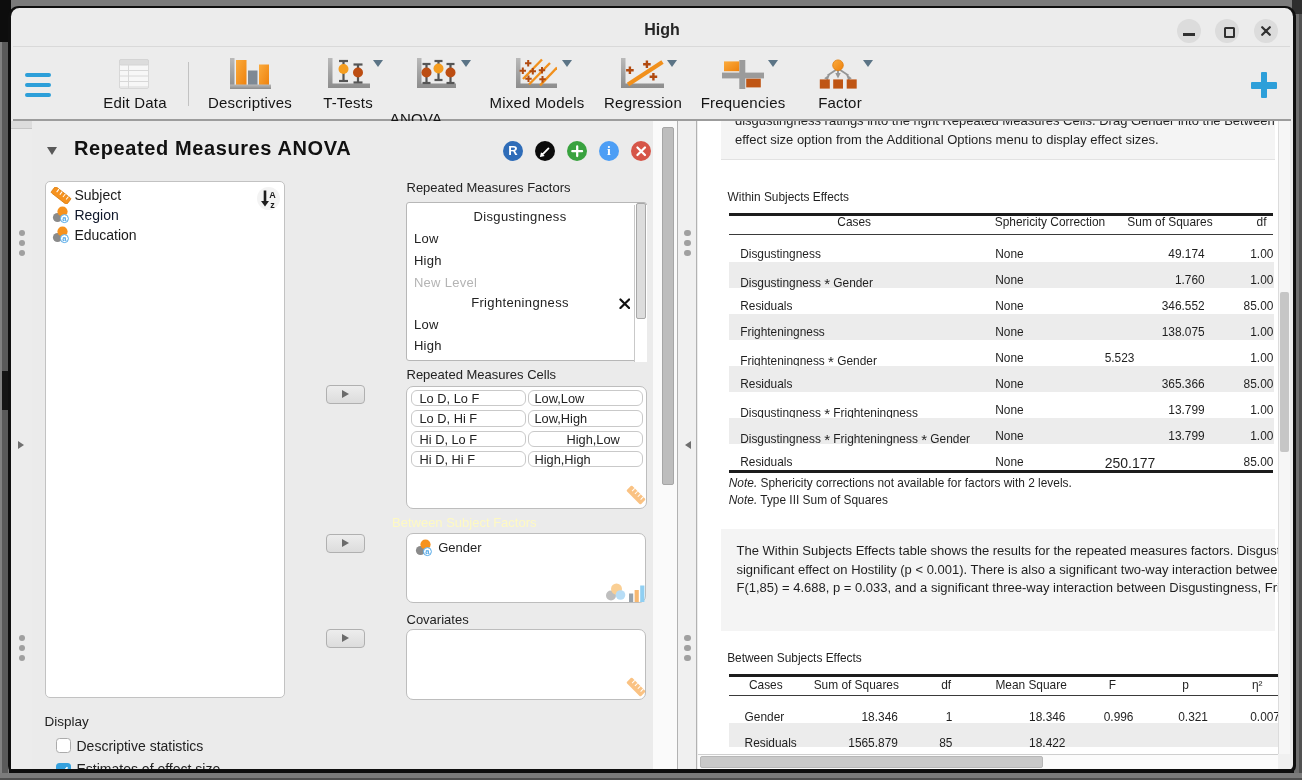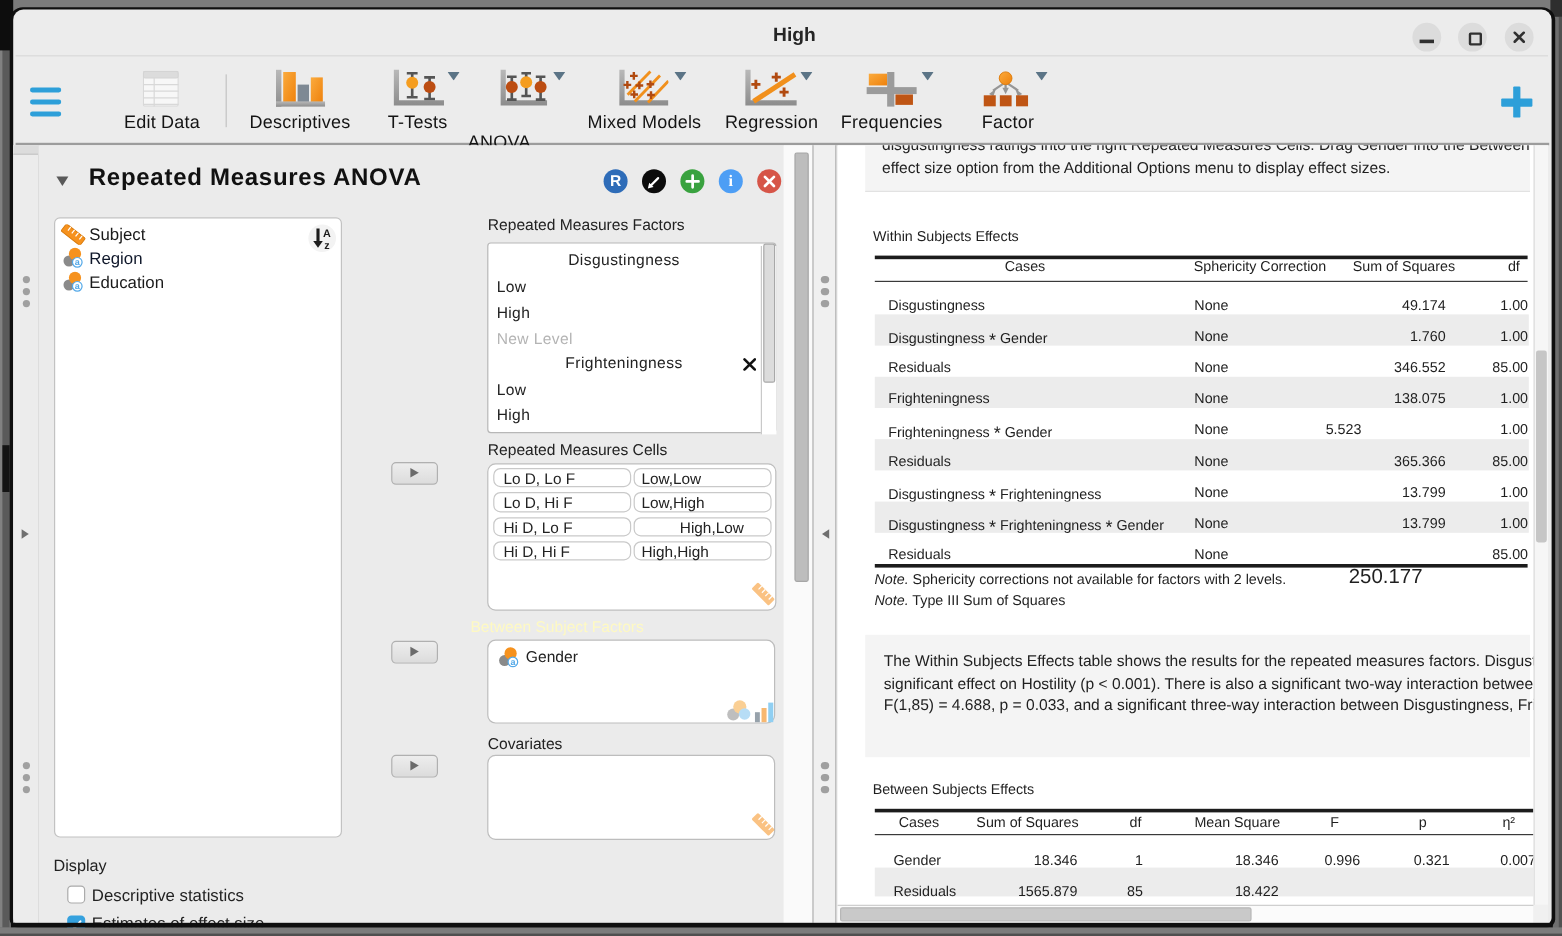--- a/index.html
+++ b/index.html
@@ -408,21 +408,21 @@
   <div class="ab txt" style="left:297.6px;top:282.6px;font-size:11.9px;color:#1f1f1f;">None</div>
   <div class="ab txt" style="left:407.0px;top:282.6px;font-size:11.9px;color:#1f1f1f;width:100px;text-align:right;">13.799</div>
   <div class="ab txt" style="left:495.7px;top:282.6px;font-size:11.9px;color:#1f1f1f;width:80px;text-align:right;">1.00</div>
   <div class="ab" style="left:30.9px;top:297.2px;width:545.9px;height:26px;background:#ececec;"></div>
   <div class="ab txt" style="left:42.5px;top:308.6px;font-size:11.9px;color:#1f1f1f;">Disgustingness <span style="position:relative;top:2.2px;font-size:15px;">*</span> Frighteningness <span style="position:relative;top:2.2px;font-size:15px;">*</span> Gender</div>
   <div class="ab txt" style="left:297.6px;top:308.6px;font-size:11.9px;color:#1f1f1f;">None</div>
   <div class="ab txt" style="left:407.0px;top:308.6px;font-size:11.9px;color:#1f1f1f;width:100px;text-align:right;">13.799</div>
   <div class="ab txt" style="left:495.7px;top:308.6px;font-size:11.9px;color:#1f1f1f;width:80px;text-align:right;">1.00</div>
   <div class="ab txt" style="left:42.5px;top:334.6px;font-size:11.9px;color:#1f1f1f;">Residuals</div>
   <div class="ab txt" style="left:297.6px;top:334.6px;font-size:11.9px;color:#1f1f1f;">None</div>
-  <div class="ab txt" style="left:407.0px;top:334.6px;font-size:17px;color:#1f1f1f;width:100px;text-align:center;margin-top:16px;">250.177</div>
+  <div class="ab txt" style="left:407.0px;top:334.6px;font-size:14px;color:#1f1f1f;width:100px;text-align:left;">250.177</div>
   <div class="ab txt" style="left:495.7px;top:334.6px;font-size:11.9px;color:#1f1f1f;width:80px;text-align:right;">85.00</div>
   <div class="ab" style="left:30.9px;top:349.7px;width:544.7px;height:2.5px;background:#1c1c1c;"></div>
   <div class="ab txt" style="left:31.1px;top:355.3px;font-size:11.9px;color:#1f1f1f;"><i>Note.</i> Sphericity corrections not available for factors with 2 levels.</div>
   <div class="ab txt" style="left:31.1px;top:372.2px;font-size:11.9px;color:#1f1f1f;"><i>Note.</i> Type III Sum of Squares</div>
   <div class="ab" style="left:23.1px;top:408.0px;width:554.2px;height:102.7px;background:#f4f4f4;"></div>
   <div class="ab txt" style="left:38.8px;top:422.9px;font-size:13px;color:#1f1f1f;">The Within Subjects Effects table shows the results for the repeated measures factors. Disgustingness had a significant</div>
   <div class="ab txt" style="left:38.8px;top:441.2px;font-size:13px;color:#1f1f1f;">significant effect on Hostility (p &lt; 0.001). There is also a significant two-way interaction between Disgustingness and</div>
   <div class="ab txt" style="left:38.8px;top:459.5px;font-size:13px;color:#1f1f1f;">F(1,85) = 4.688, p = 0.033, and a significant three-way interaction between Disgustingness, Frighteningness, and Gender</div>
   <div class="ab txt" style="left:29.5px;top:530.6px;font-size:11.9px;color:#1f1f1f;">Between Subjects Effects</div>
   <div class="ab" style="left:30.9px;top:553.9px;width:549.7px;height:2.3px;background:#1c1c1c;"></div>

